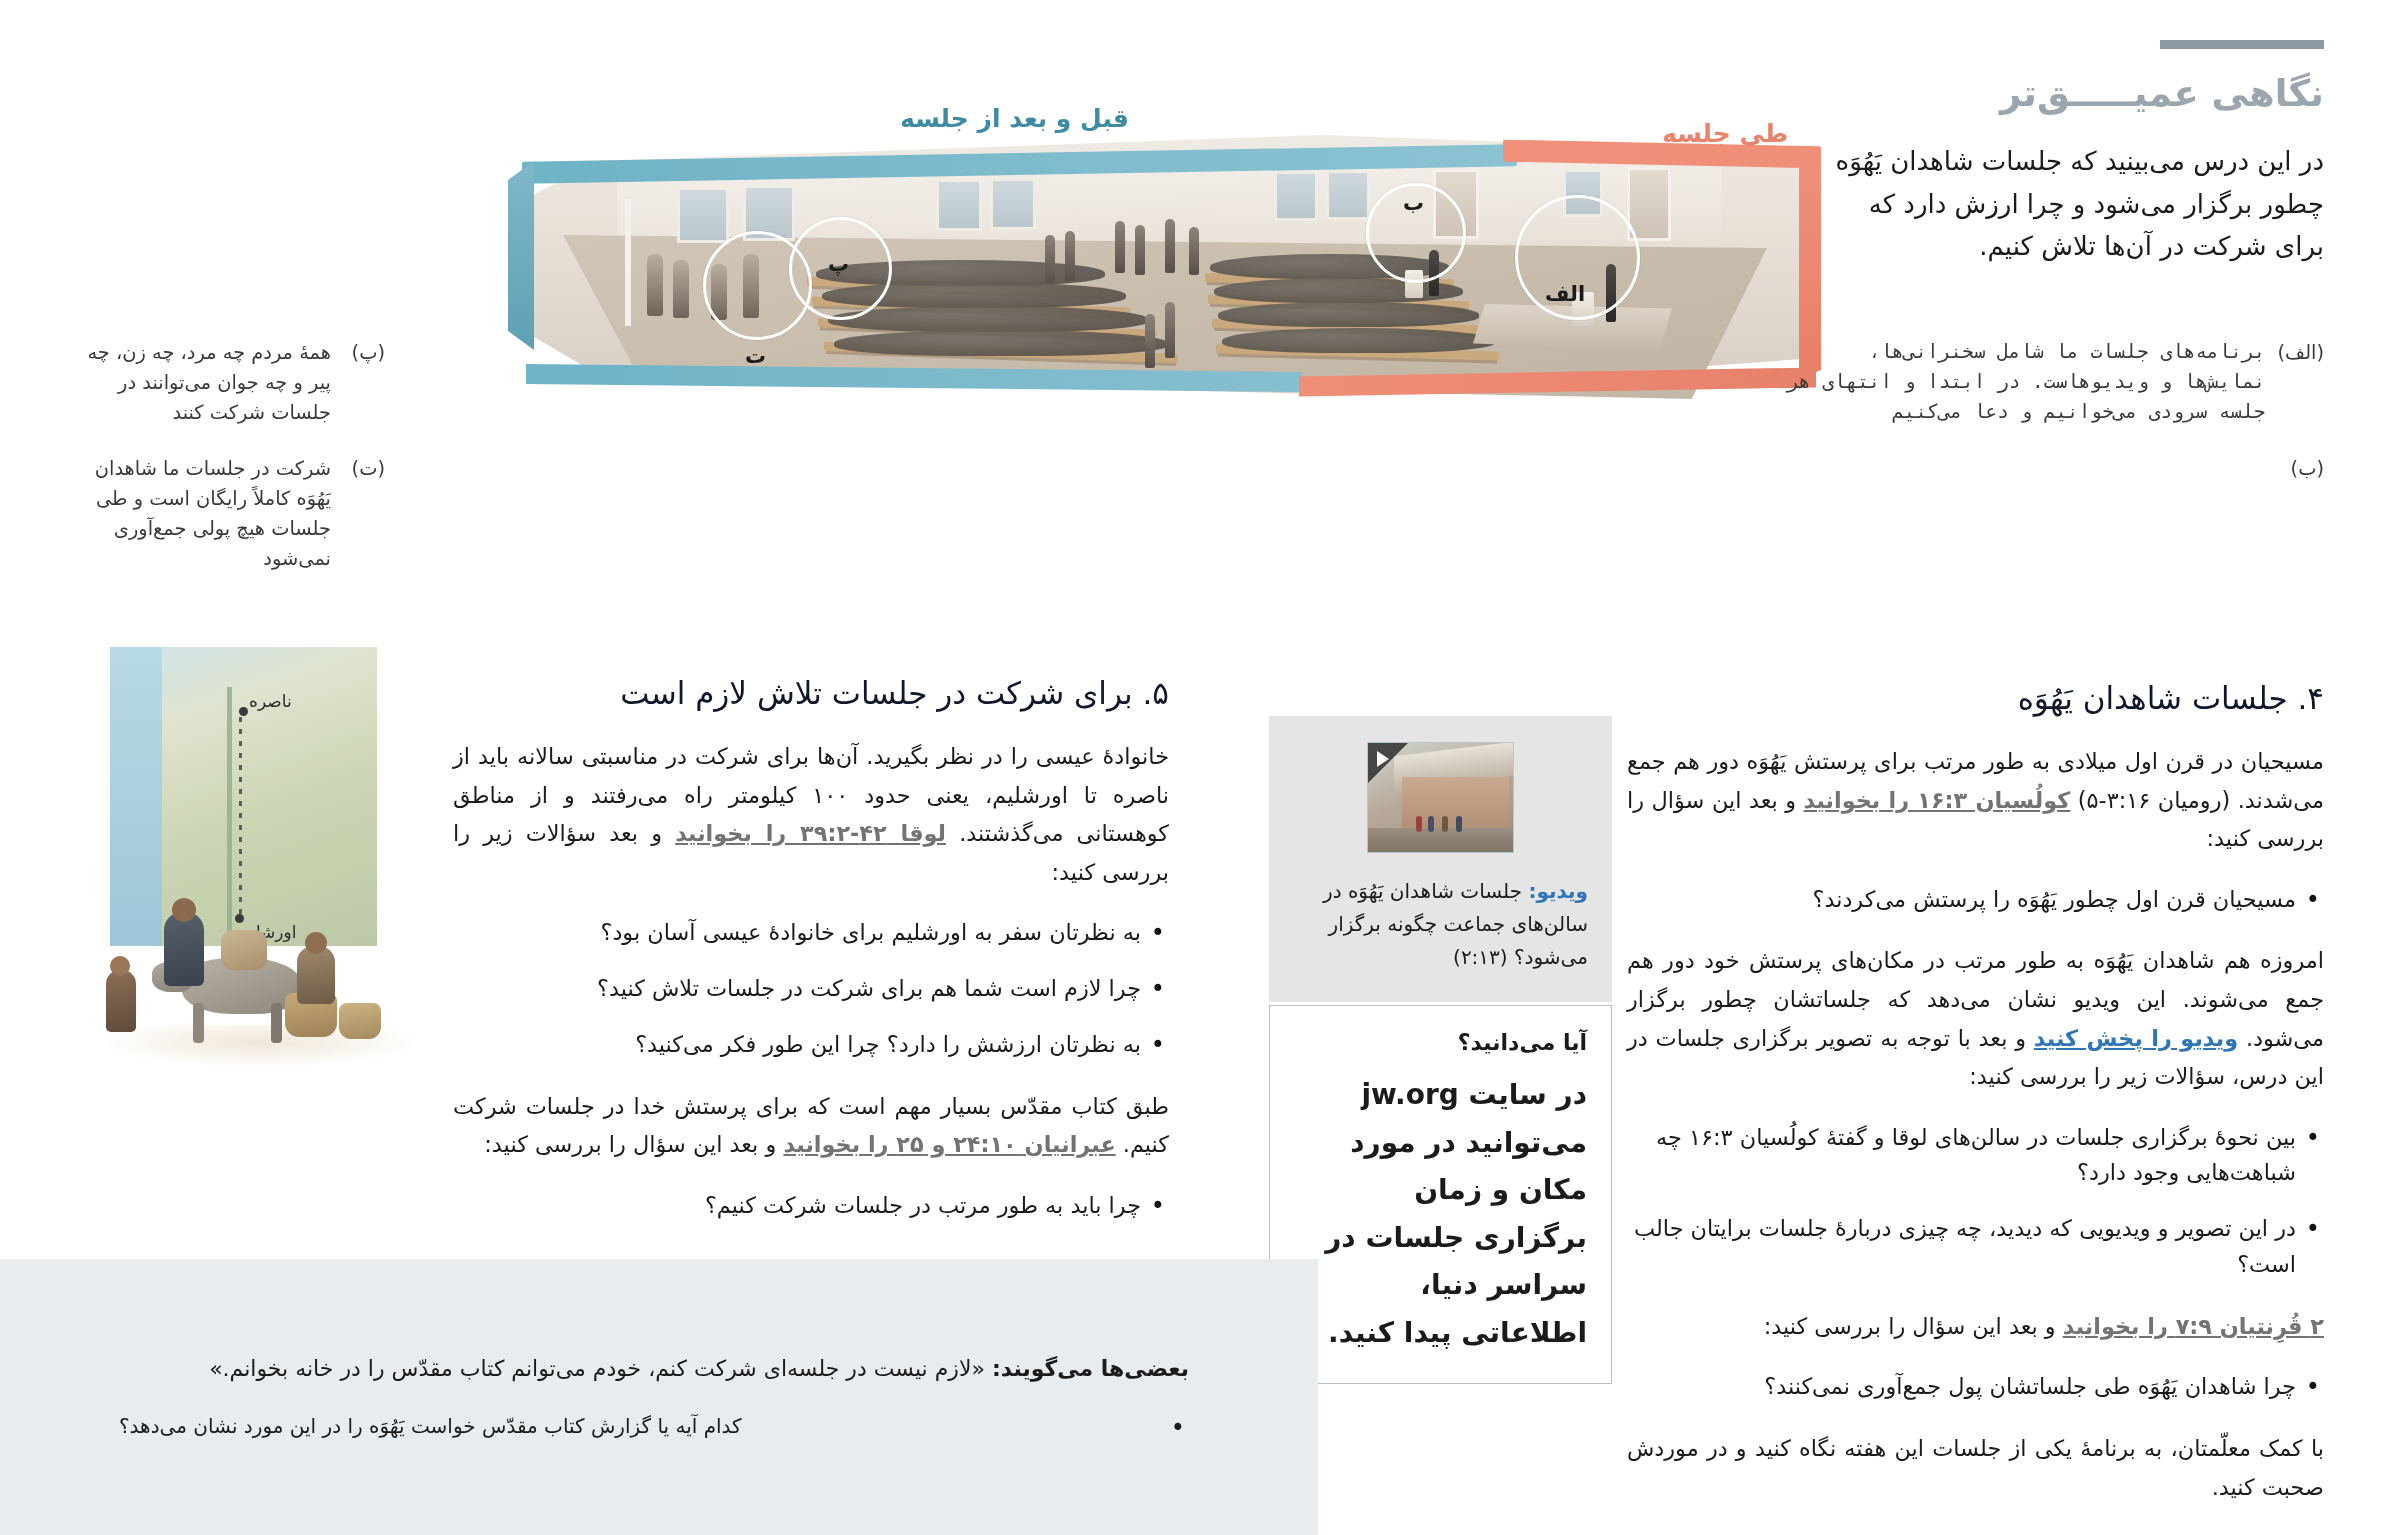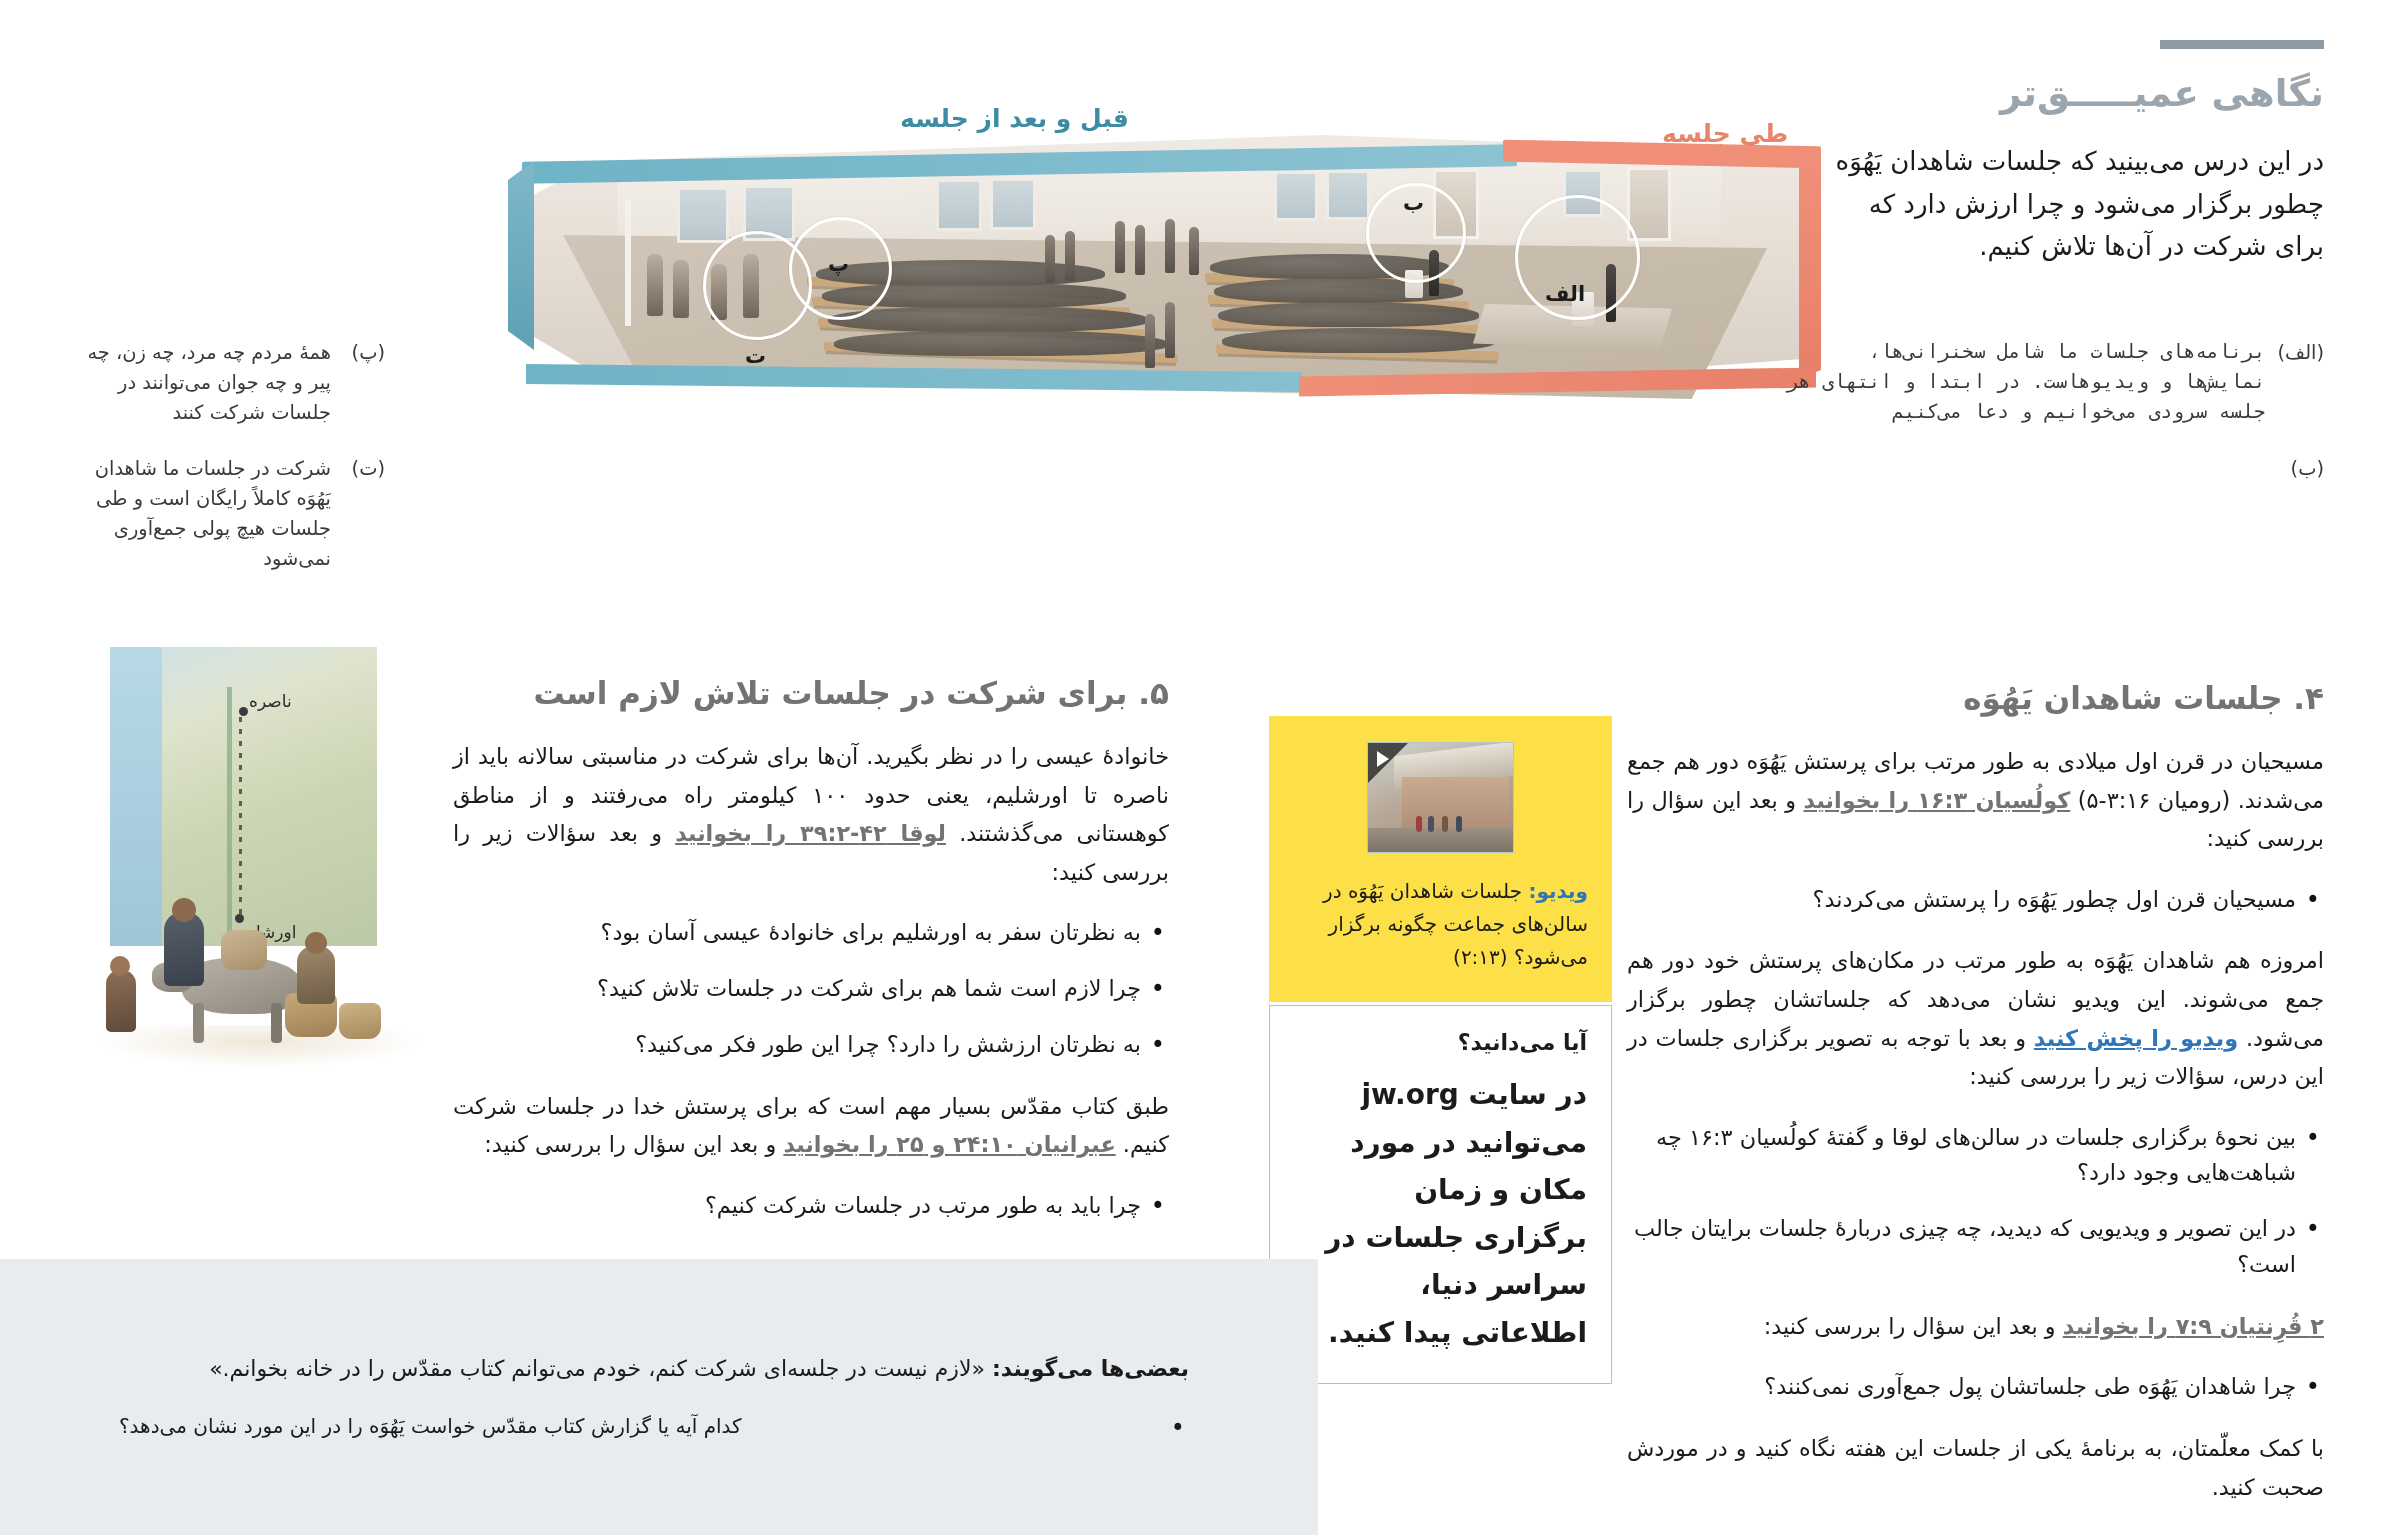--- a/index.html
+++ b/index.html
@@ -129,41 +129,41 @@
   .marker-letter{
     position:absolute; font-size:21px; font-weight:700; color:#1b1b1b;
   }
   .figure-ext{
     position:absolute; width:16px; border-radius:7px 7px 3px 3px;
     background:linear-gradient(180deg,#b9ae9f,#6e6459);
   }
 
   
   #section4 { position:absolute; top:652px; right:64px; width:697px; text-align:right; }
-  .sec-head { font-size:31px; font-weight:700; color:#737373; margin-bottom:24px; line-height:1.3; }
+  .sec-head { font-size:31px; font-weight:400; color:#0f172a; margin-bottom:24px; line-height:1.3; }
   .body-p { font-size:22.4px; line-height:1.72; margin:0 0 24px 0; text-align:justify; }
   .body-p.rtl-right { text-align:right; }
   .bullets { list-style:none; margin:0 0 24px 0; padding:0; }
   .bullets li {
     font-size:22.4px; line-height:1.6; margin-bottom:20px;
     padding-right:28px; position:relative; text-align:right;
   }
   .bullets li::before{
     content:"\2022"; position:absolute; right:4px; top:-1px; font-size:24px; color:#111;
   }
   .lk-gold { color:#737373; font-weight:700; }
   .lk-blue { color:#2f76b8; font-weight:700; }
 
   
   #section5 { position:absolute; top:647px; left:453px; width:716px; text-align:right; }
 
   
   #video-box{
     position:absolute; top:716px; left:1269px; width:343px;
-    background:#fde047; padding:26px 24px 28px; text-align:right;
+    background:#e5e5e5; padding:26px 24px 28px; text-align:right;
   }
   #video-thumb{
     width:147px; height:111px; margin:0 auto 22px auto; position:relative;
     background:linear-gradient(160deg,#cfd6cf 0%,#b8a99a 45%,#9d8b7b 100%);
     border:1px solid #b4c6cf; overflow:hidden;
   }
   #video-thumb .roof{
     position:absolute; left:26px; top:6px; width:119px; height:34px;
     background:linear-gradient(180deg,#e7e2d7,#bfb6a6); transform:skewY(-7deg);
   }

